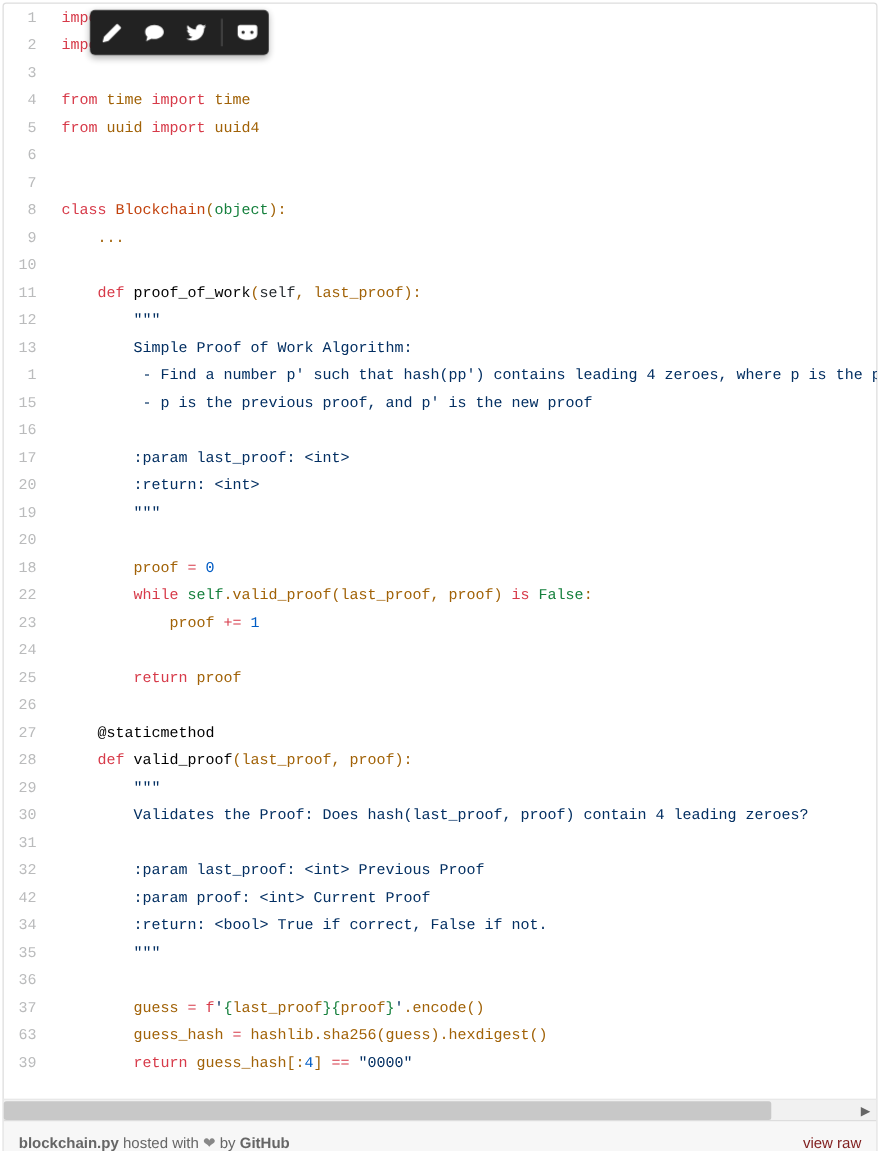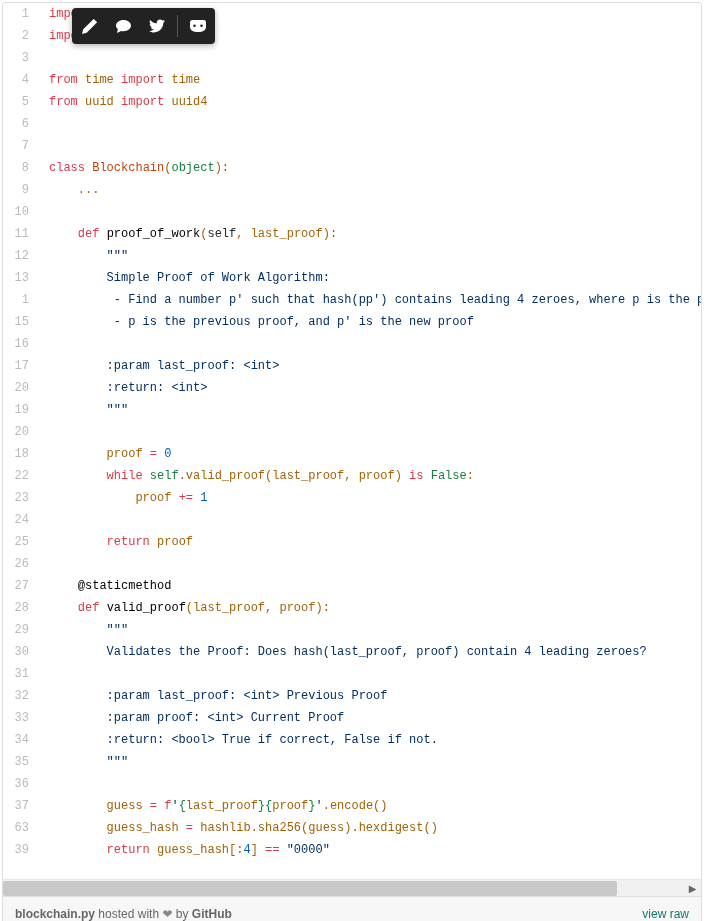--- a/index.html
+++ b/index.html
@@ -18,21 +18,21 @@
 .cls { color: #c2410c; }
 .bi { color: #15803d; }
 .str { color: #032f62; }
 .num { color: #005cc5; }
 .self { color: #24292e; }
 .op { color: #d73a49; }
 .nm { color: #a16207; }
 .footer { background: #f7f7f7; border-top: 1px solid #ddd; padding: 10px 12px; display: flex; justify-content: space-between; align-items: center; color: #666; font-size: 12px; }
 .footer a { color: #666; text-decoration: none; font-weight: 600; }
 .footer .heart { color: #888; }
-.footer .right a { color: #0f766e; font-weight: normal; }
+.footer .right a { color: #7f1d1d; font-weight: normal; }
 .hscroll { height: 17px; background: #f1f1f1; position: relative; border-top: 1px solid #e8e8e8; }
 .hscroll .thumb { position: absolute; left: 0; top: 1px; height: 15px; width: 88%; background: #c8c8c8; border-radius: 2px; }
 .hscroll .ra { position: absolute; right: 0; top: 0; width: 17px; height: 17px; display:flex; align-items:center; justify-content:center; color:#666; font-size:10px;}
 </style>
 </head>
 <body>
 
 <div class="toolbar">
   <div class="icon-btn">
     <svg width="15" height="15" viewBox="0 0 16 16">
@@ -183,21 +183,21 @@
           </tr>
           <tr>
             <td class="ln">31</td>
             <td class="lc">&nbsp;</td>
           </tr>
           <tr>
             <td class="ln">32</td>
             <td class="lc"><span class="str">        :param last_proof: &lt;int&gt; Previous Proof</span></td>
           </tr>
           <tr>
-            <td class="ln">33</td>
+            <td class="ln">42</td>
             <td class="lc"><span class="str">        :param proof: &lt;int&gt; Current Proof</span></td>
           </tr>
           <tr>
             <td class="ln">34</td>
             <td class="lc"><span class="str">        :return: &lt;bool&gt; True if correct, False if not.</span></td>
           </tr>
           <tr>
             <td class="ln">35</td>
             <td class="lc"><span class="nm">        </span><span class="str">"""</span></td>
           </tr>

